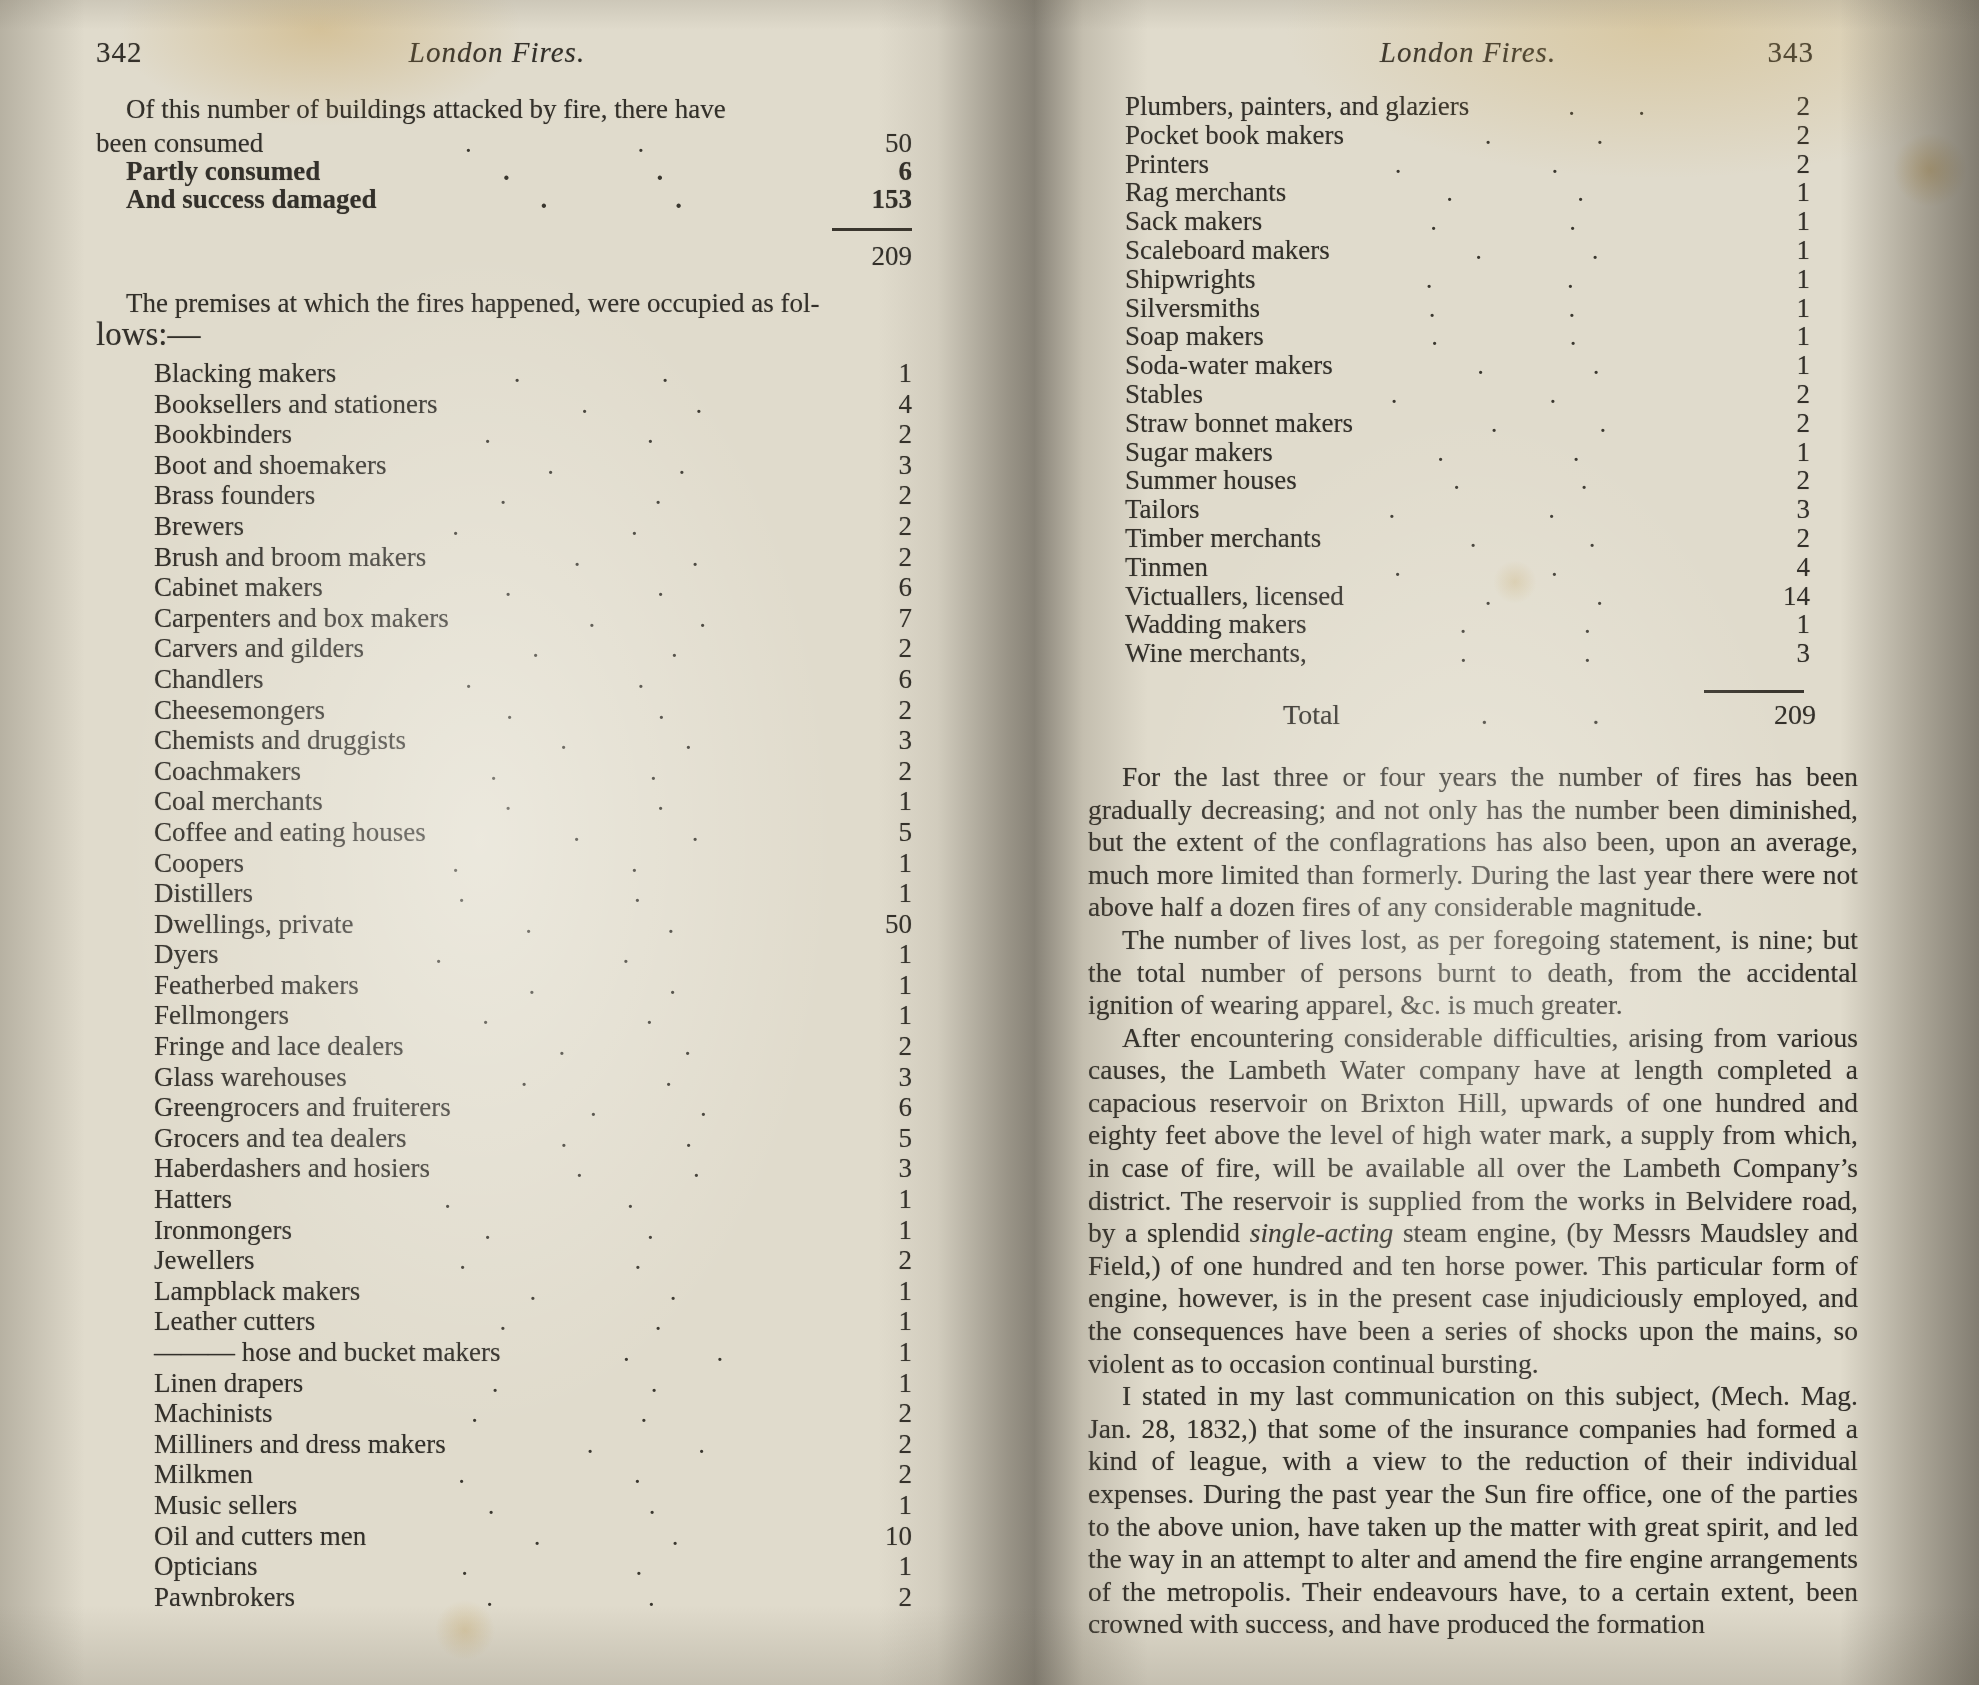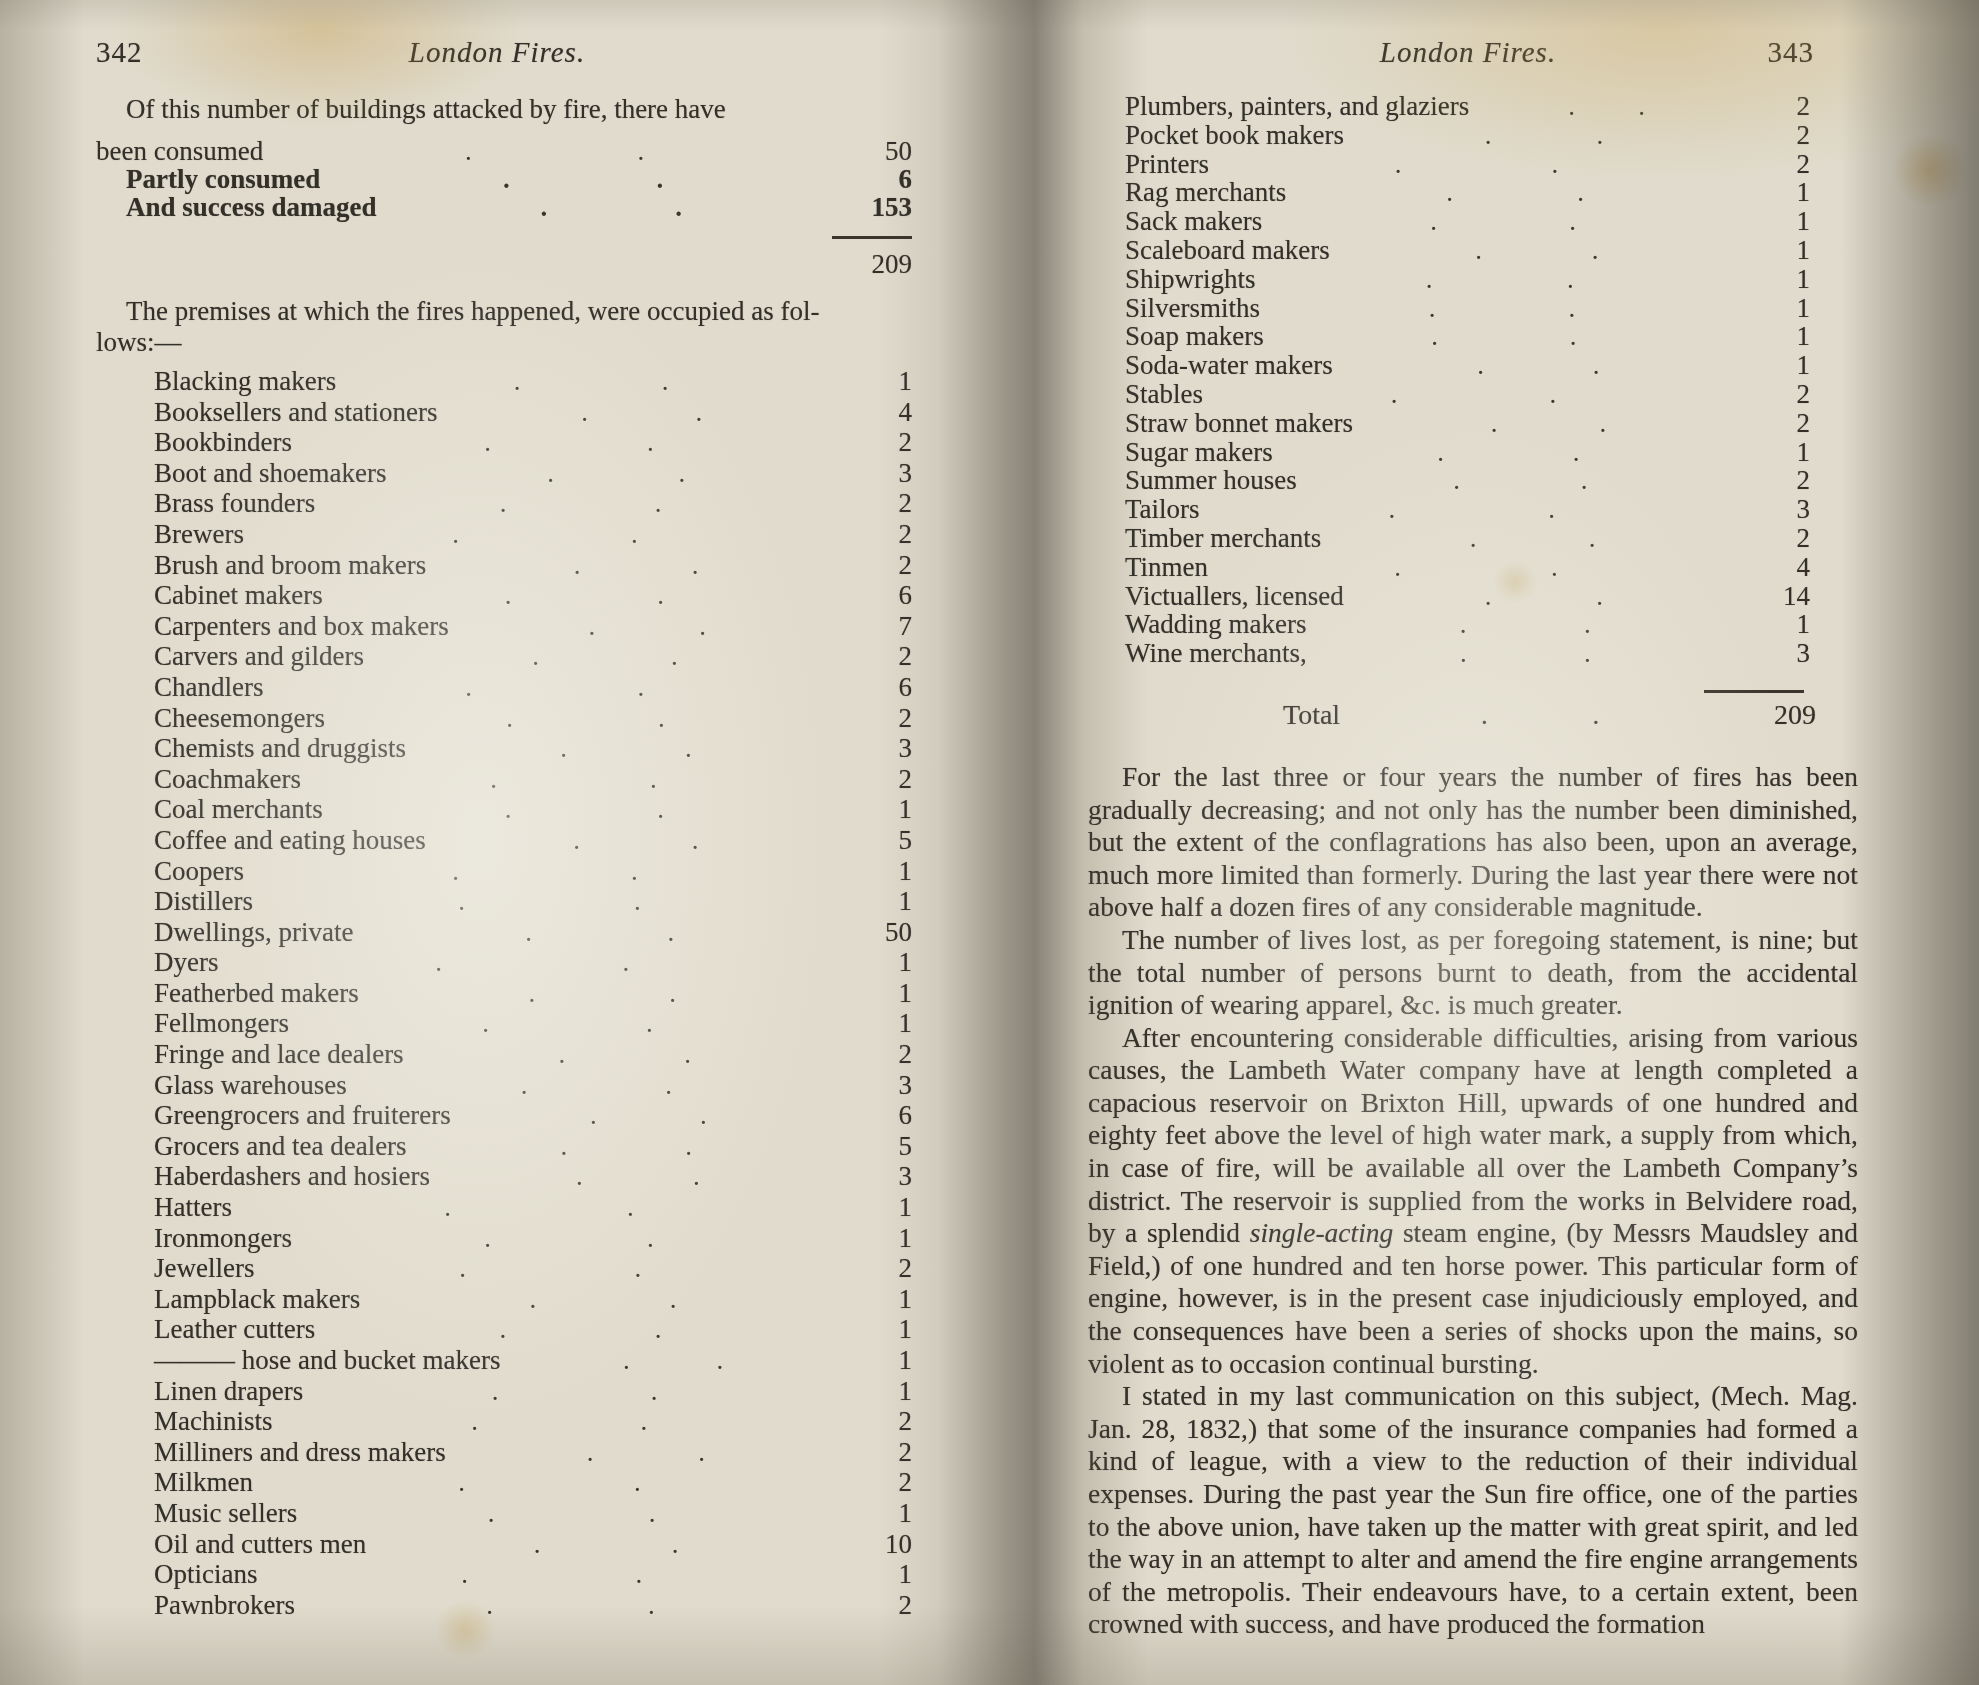--- a/index.html
+++ b/index.html
@@ -44,34 +44,34 @@
   
   .pagehead { position:relative; height:42px; margin-top:36px; font-size:29px; }
   .pagenum-l { position:absolute; left:38px; top:0; letter-spacing:1px; }
   .pagenum-r { position:absolute; right:54px; top:0; letter-spacing:1px; }
   .runtitle { position:absolute; left:50%; transform:translateX(-50%); top:0;
               font-style:italic; letter-spacing:1px; }
   .ink { text-shadow:0 0 1px rgba(51,48,42,.4); }
 
   .intro { font-size:27px; line-height:30px; margin:16px 26px 0 38px; text-indent:30px; }
 
-  .sumblock { margin-top:12px; }
+  .sumblock { margin-top:4px; }
   .sumrow { display:flex; align-items:baseline; font-size:27px; height:28px;
             padding-left:38px; padding-right:24px; }
   .sumrow.ind { padding-left:68px;font-weight:bold; }
   .lbl { white-space:nowrap; }
   .dots { flex:1; display:flex; justify-content:space-evenly; align-items:baseline;
           padding:0 36px; color:#3a372f; }
   .dot { font-size:27px; }
   .num { width:66px; text-align:right; white-space:nowrap; }
   .sum-rule { width:80px; border:0; border-top:3px solid #3a362e; margin:16px 24px 10px auto; }
   .sum-total { text-align:right; padding-right:24px; font-size:27px; }
 
   .premises { font-size:27px; line-height:31px; margin:16px 22px 0 38px; text-indent:30px; }
-  .premises2 { font-size:27px; line-height:31px; margin:0 22px 0 38px; }
+  .premises2 { font-size:33px; line-height:31px; margin:0 22px 0 38px; }
 
   .list-left { margin-top:8px; }
   .list-left .lrow { display:flex; align-items:baseline; font-size:27px; line-height:30.6px;
                      padding-left:96px; padding-right:24px; }
   .list-right { margin-top:14px; }
   .list-right .lrow { display:flex; align-items:baseline; font-size:27px; line-height:28.8px;
                       padding-left:57px; padding-right:58px; }
 
   .total-rule { width:100px; border:0; border-top:3px solid #3a362e; margin:22px 64px 6px auto; }
   .total-row { display:flex; align-items:baseline; font-size:28px; padding-left:215px; padding-right:52px; }

